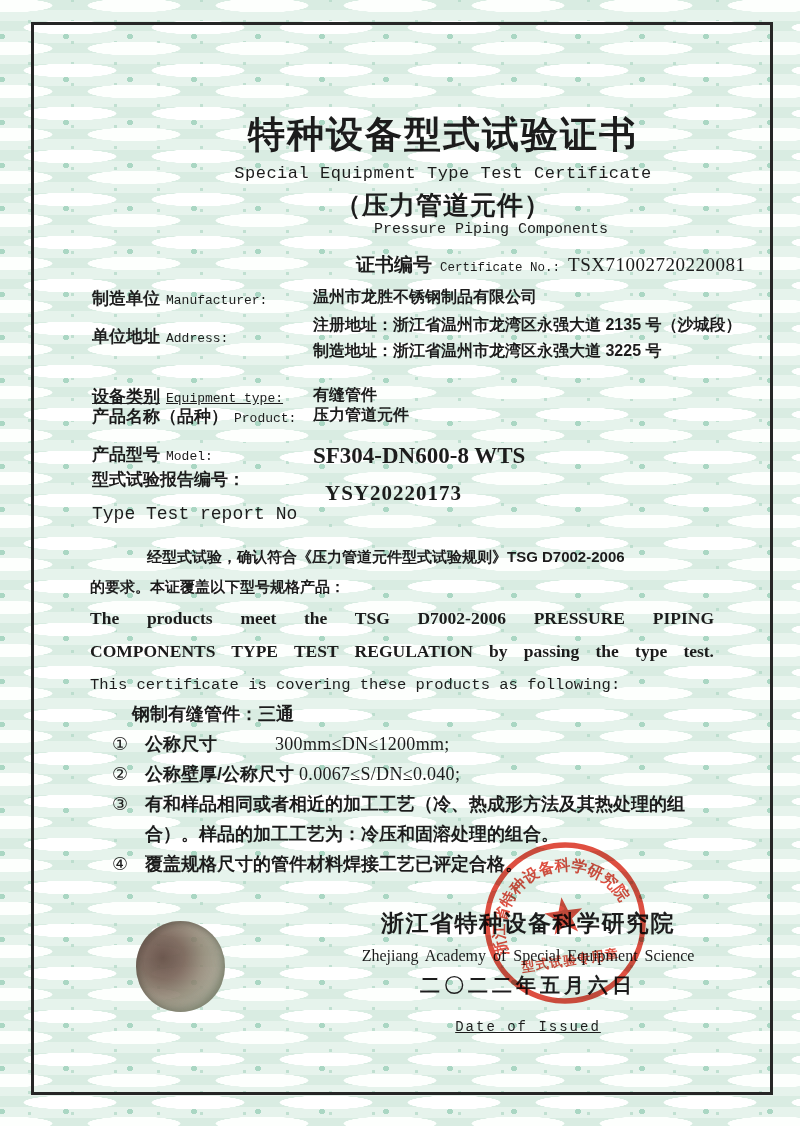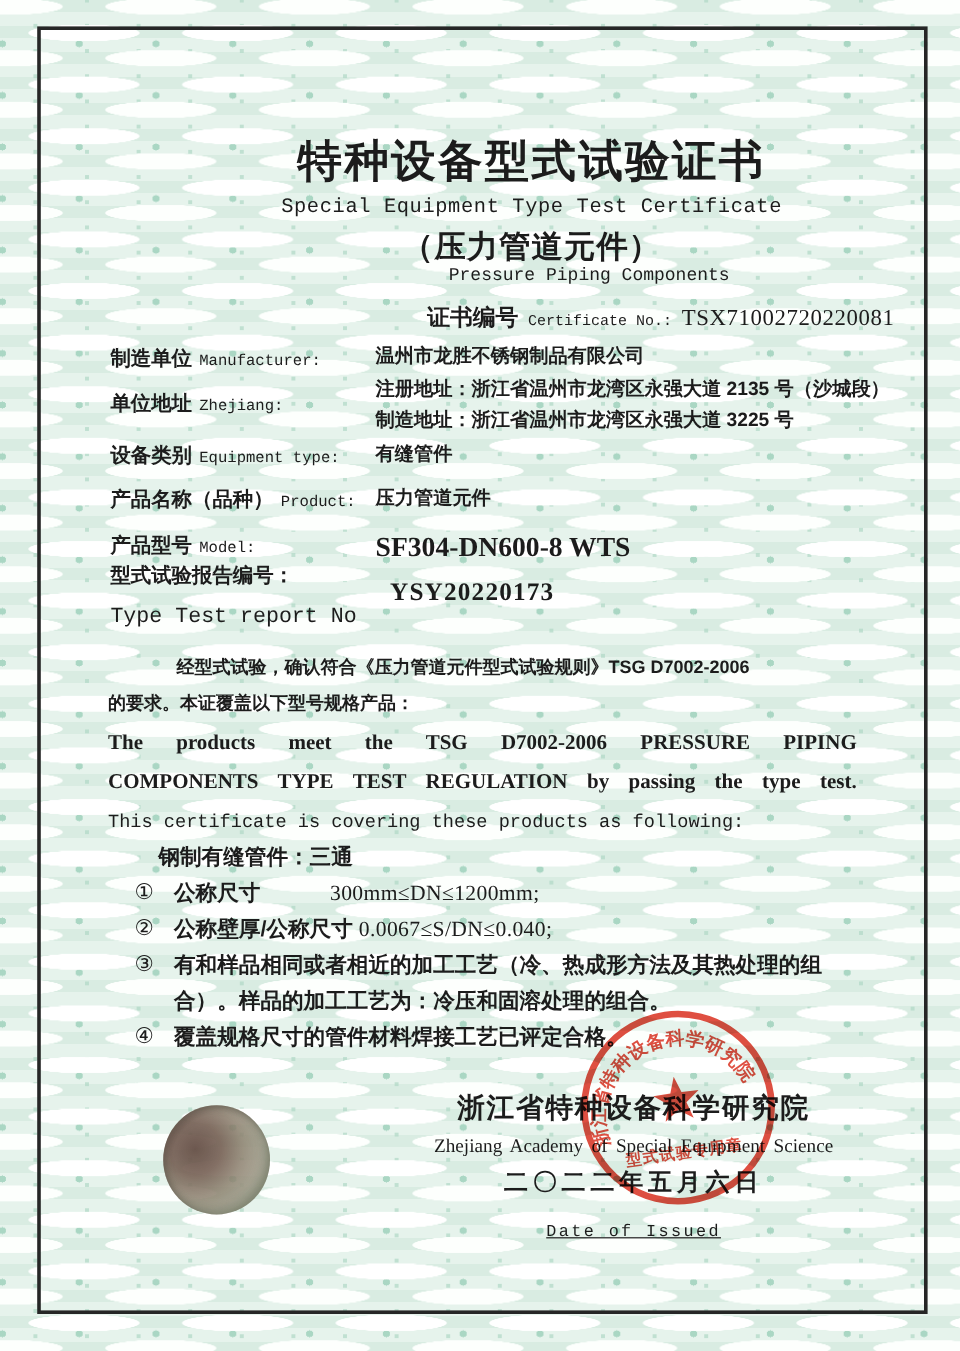--- a/index.html
+++ b/index.html
@@ -44,21 +44,21 @@
 
   .frow{position:absolute;left:92px;right:64px;}
   .frow .lab-cn{font-size:17px;font-weight:600;}
   .frow .lab-en{font-size:13px;margin-left:6px;text-align:center;}
   .frow .val{position:absolute;left:221px;top:0;font-size:16px;font-weight:600;white-space:nowrap;}
   .frow .vline{font-size:16px;font-weight:600;line-height:26px;white-space:nowrap;}
   .r-manufacturer{top:287px;}
   .r-address{top:312px;}
   .r-address .lab{position:absolute;left:0;top:13px;white-space:nowrap;}
   .r-address .vals{position:absolute;left:221px;top:0;}
-  .r-equipment{top:368px;}
+  .r-equipment{top:385px;text-decoration:underline;}
   .r-product{top:405px;}
   .r-model{top:443px;}
   .r-model .val{font-family:"Liberation Serif",serif;font-size:23px;font-weight:600;}
   .r-report{top:468px;}
   .r-report .lab1{font-size:17px;font-weight:600;}
   .r-report .lab2{font-size:18px;margin-top:13px;}
   .r-report .val{left:233px;top:13px;font-family:"Liberation Serif",serif;font-size:21px;letter-spacing:1px;}
 
   .statement{top:542px;left:90px;width:624px;}
   .st-cn{font-size:15px;line-height:30px;font-weight:700;white-space:nowrap;}
@@ -110,21 +110,21 @@
     <span class="val serif">TSX71002720220081</span>
   </div>
 
   <div class="frow r-manufacturer">
     <span class="lab-cn">制造单位</span><span class="lab-en mono">Manufacturer:</span>
     <span class="val">温州市龙胜不锈钢制品有限公司</span>
   </div>
 
   <div class="frow r-address">
     <span class="lab">
-      <span class="lab-cn">单位地址</span><span class="lab-en mono">Zhejiang:</span>
+      <span class="lab-cn">单位地址</span><span class="lab-en mono">Address:</span>
     </span>
     <span class="vals">
       <div class="vline">注册地址：浙江省温州市龙湾区永强大道 2135 号（沙城段）</div>
       <div class="vline">制造地址：浙江省温州市龙湾区永强大道 3225 号</div>
     </span>
   </div>
 
   <div class="frow r-equipment">
     <span class="lab-cn">设备类别</span><span class="lab-en mono">Equipment type:</span>
     <span class="val">有缝管件</span>

